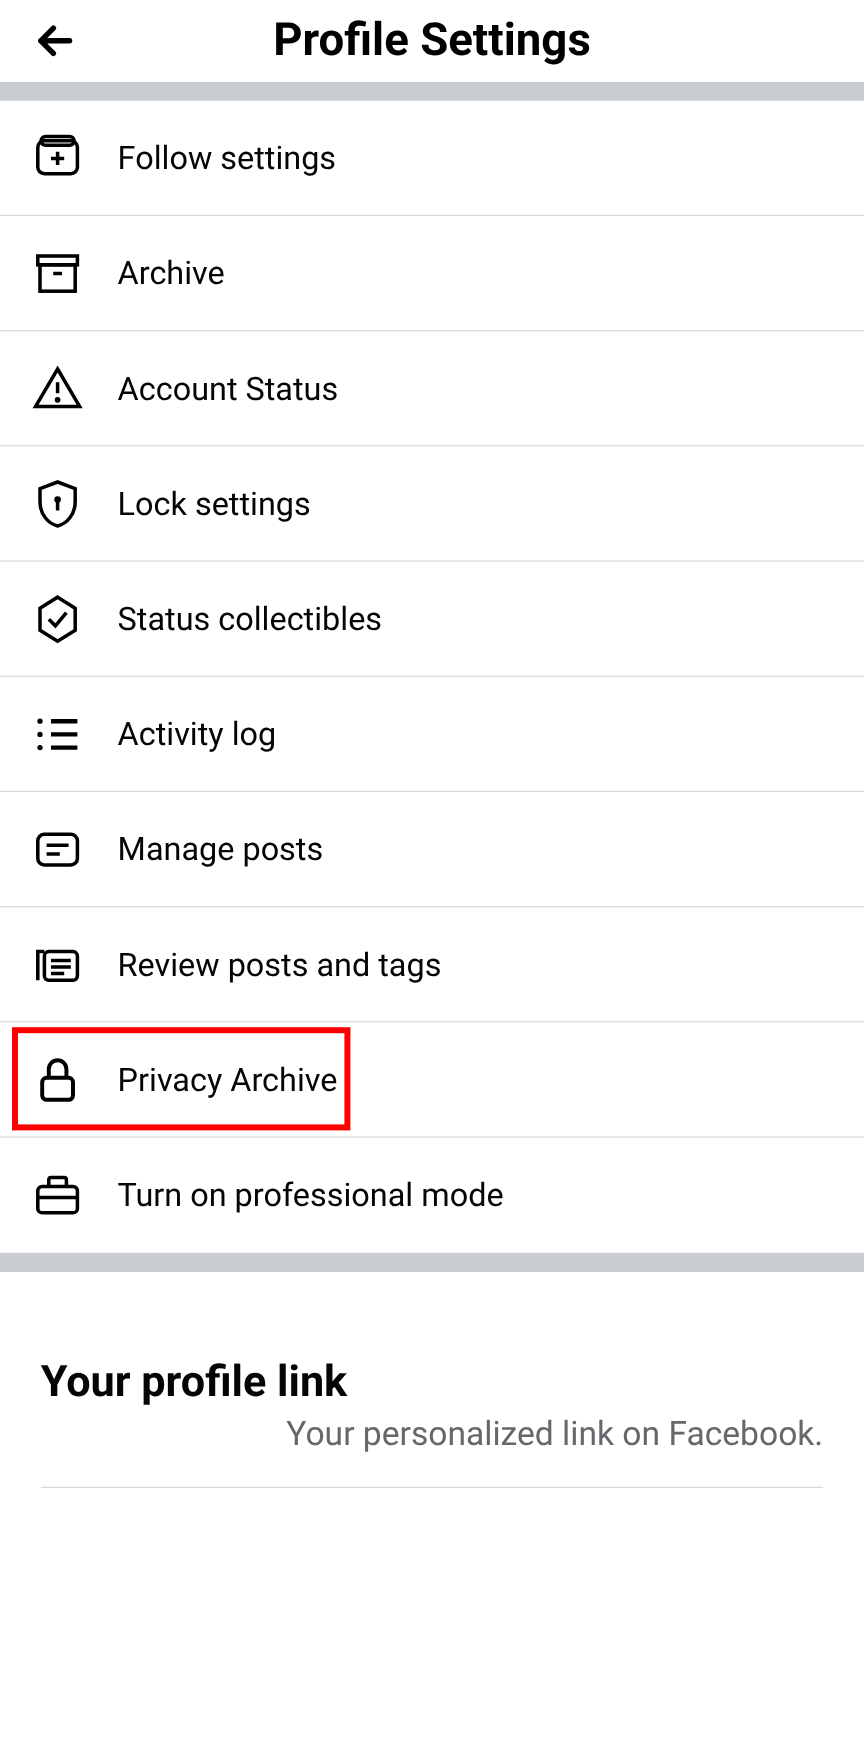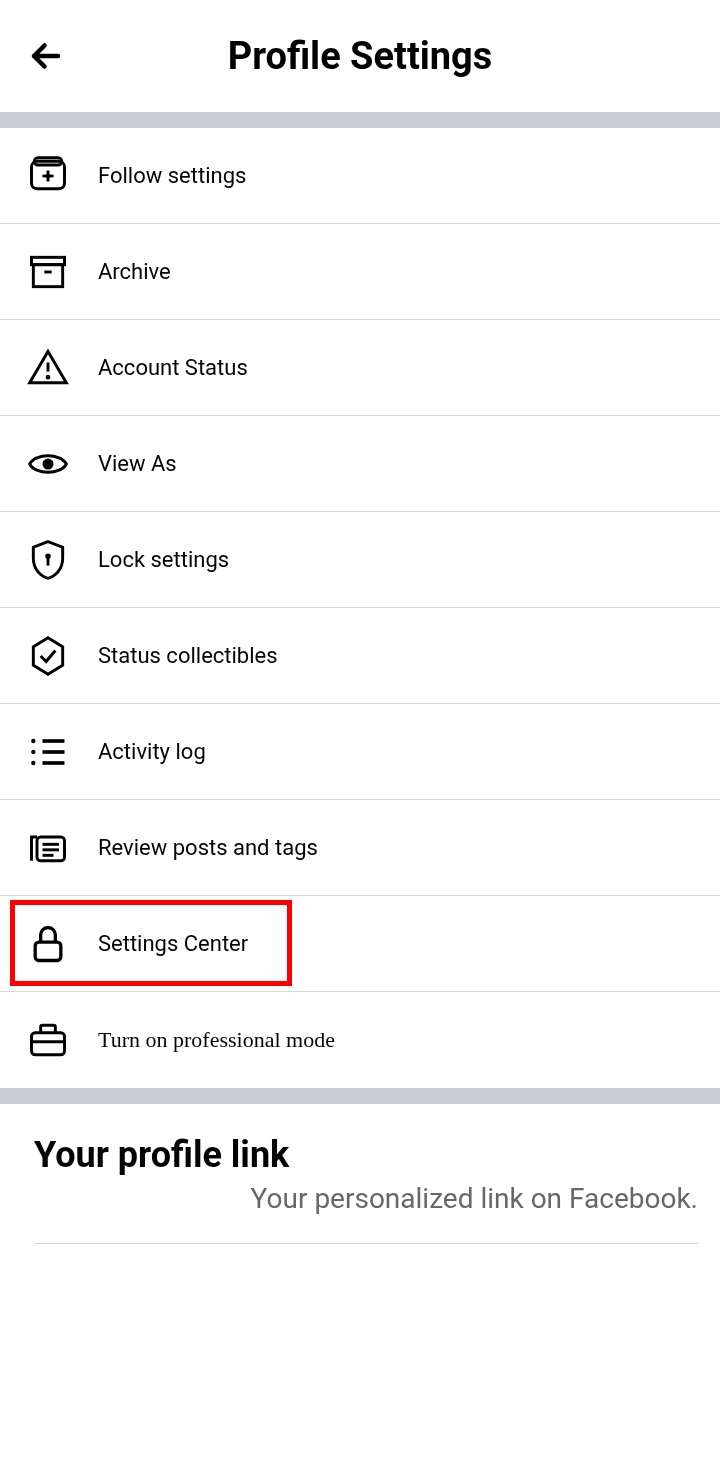--- a/index.html
+++ b/index.html
@@ -7,21 +7,21 @@
     width: 720px;
     height: 1458px;
     background: #fff;
     font-family: -apple-system, BlinkMacSystemFont, "Segoe UI", Roboto, Helvetica, Arial, sans-serif;
     color: #000;
     overflow: hidden;
   }
   .header {
     display: flex;
     align-items: center;
-    height: 112px;
+    height: 68px;
     position: relative;
     background: #fff;
   }
   .back-btn {
     position: absolute;
     left: 28px;
     display: flex;
     align-items: center;
     justify-content: center;
   }
@@ -39,47 +39,47 @@
   }
   .menu-list { background: #fff; }
   .menu-item {
     display: flex;
     align-items: center;
     height: 96px;
     padding: 0 24px;
     border-bottom: 1px solid #d6d8db;
     position: relative;
   }
-  .menu-item:last-child { border-bottom: none; font-family: Liberation Serif, serif; }
+  .menu-item:last-child { border-bottom: none; }
   .menu-icon {
     width: 48px;
     height: 48px;
     display: flex;
     align-items: center;
     justify-content: center;
     flex-shrink: 0;
   }
   .menu-icon svg { width: 44px; height: 44px; stroke: #000; }
   .menu-label {
     margin-left: 26px;
-    font-size: 22px;
+    font-size: 27px;
     font-weight: 400;
     color: #050505;
   }
   .highlight-box {
     position: absolute;
     top: 4px;
     left: 10px;
     width: 282px;
     height: 86px;
     border: 5px solid #ff0000;
     pointer-events: none;
     z-index: 5;
   }
-  .section { padding: 30px 22px 0 34px; }
+  .section { padding: 30px 34px 0 34px; margin-top: 40px; }
   .section-title { font-size: 36px; font-weight: 700; color: #050505; }
   .section-sub { font-size: 28px; color: #65676b; margin-top: 6px; text-align: right; }
   .section-hr { margin-top: 28px; height: 1px; background: #d6d8db; }
 </style>
 </head>
 <body>
 
 <div class="header">
   <div class="back-btn">
     <svg viewBox="0 0 24 24" fill="none">
@@ -120,29 +120,20 @@
     <div class="menu-icon">
       <svg viewBox="0 0 24 24" fill="none" stroke-width="1.6">
         <path d="M12 3 L22 20 H2 Z"></path>
         <line x1="12" y1="9" x2="12" y2="14"></line>
         <circle cx="12" cy="17" r="0.5" fill="#000"></circle>
       </svg>
     </div>
     <div class="menu-label">Account Status</div>
   </div>
 
-  <div class="menu-item">
-    <div class="menu-icon">
-      <svg viewBox="0 0 24 24" fill="none" stroke-width="1.6">
-        <path d="M2 12 C5 6 19 6 22 12 C19 18 5 18 2 12 Z"></path>
-        <circle cx="12" cy="12" r="3" fill="#000" stroke="none"></circle>
-      </svg>
-    </div>
-    <div class="menu-label">View As</div>
-  </div>
 
   <div class="menu-item">
     <div class="menu-icon">
       <svg viewBox="0 0 24 24" fill="none" stroke-width="1.6">
         <path d="M12 2 L20 5 V11 C20 17 16 21 12 22 C8 21 4 17 4 11 V5 Z"></path>
         <circle cx="12" cy="10" r="1.5" fill="#000" stroke="none"></circle>
         <line x1="12" y1="11" x2="12" y2="15"></line>
       </svg>
     </div>
     <div class="menu-label">Lock settings</div>
@@ -165,20 +156,30 @@
         <line x1="9" y1="6" x2="21" y2="6"></line>
         <circle cx="4" cy="12" r="1.2" fill="#000" stroke="none"></circle>
         <line x1="9" y1="12" x2="21" y2="12"></line>
         <circle cx="4" cy="18" r="1.2" fill="#000" stroke="none"></circle>
         <line x1="9" y1="18" x2="21" y2="18"></line>
       </svg>
     </div>
     <div class="menu-label">Activity log</div>
   </div>
 
+  <div class="menu-item">
+    <div class="menu-icon">
+      <svg viewBox="0 0 24 24" fill="none" stroke-width="1.6">
+        <rect x="3" y="5" width="18" height="14" rx="3"></rect>
+        <line x1="7" y1="10" x2="17" y2="10"></line>
+        <line x1="7" y1="14" x2="13" y2="14"></line>
+      </svg>
+    </div>
+    <div class="menu-label">Manage posts</div>
+  </div>
 
   <div class="menu-item">
     <div class="menu-icon">
       <svg viewBox="0 0 24 24" fill="none" stroke-width="1.6">
         <rect x="6" y="6" width="15" height="13" rx="2"></rect>
         <line x1="9" y1="10" x2="18" y2="10"></line>
         <line x1="9" y1="13" x2="18" y2="13"></line>
         <line x1="9" y1="16" x2="15" y2="16"></line>
         <path d="M6 6 L3 6 L3 19"></path>
       </svg>
@@ -187,21 +188,21 @@
   </div>
 
   <div class="menu-item">
     <div class="highlight-box"></div>
     <div class="menu-icon">
       <svg viewBox="0 0 24 24" fill="none" stroke-width="1.8">
         <rect x="5" y="11" width="14" height="10" rx="2"></rect>
         <path d="M8 11 V7 a4 4 0 0 1 8 0 V11"></path>
       </svg>
     </div>
-    <div class="menu-label">Settings Center</div>
+    <div class="menu-label">Privacy Archive</div>
   </div>
 
 
   <div class="menu-item">
     <div class="menu-icon">
       <svg viewBox="0 0 24 24" fill="none" stroke-width="1.6">
         <rect x="3" y="8" width="18" height="12" rx="2"></rect>
         <path d="M8 8 V5 a1 1 0 0 1 1 -1 h6 a1 1 0 0 1 1 1 V8"></path>
         <line x1="3" y1="13" x2="21" y2="13"></line>
       </svg>

